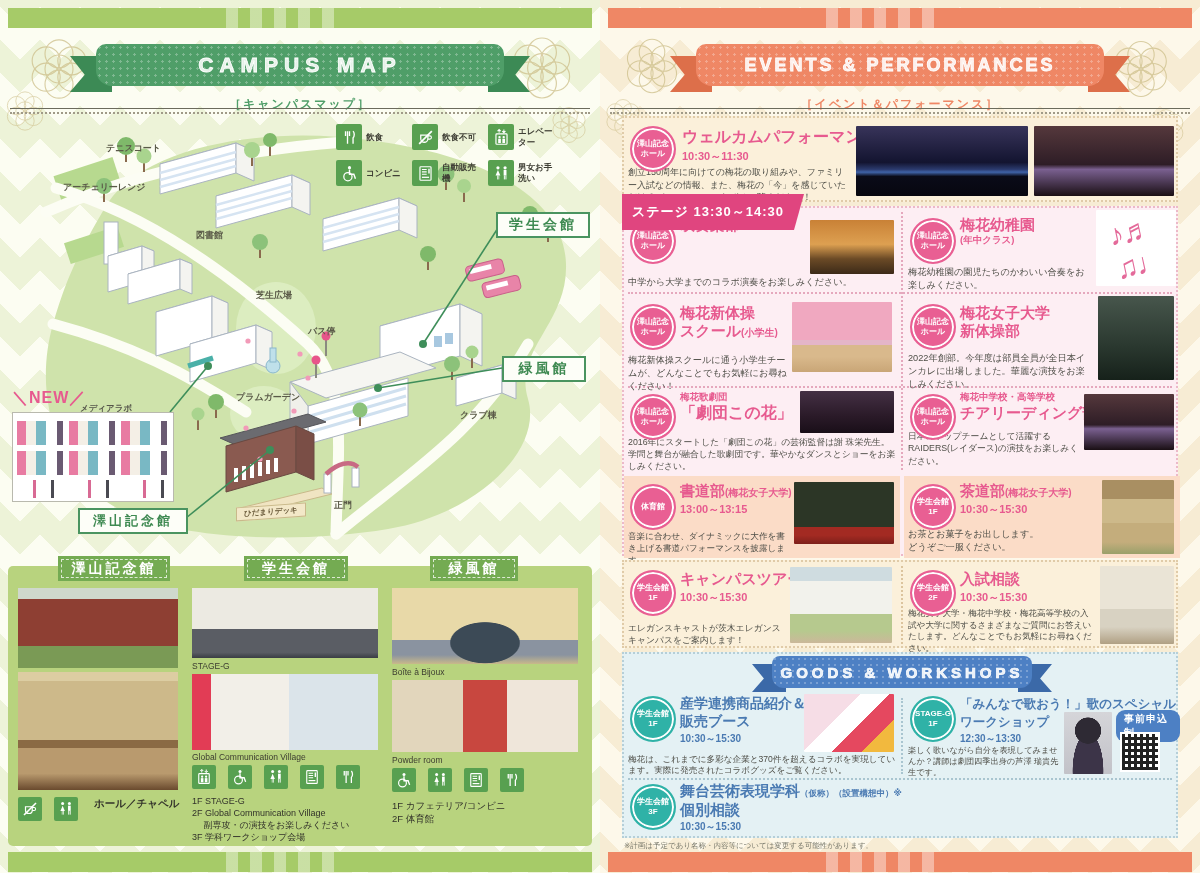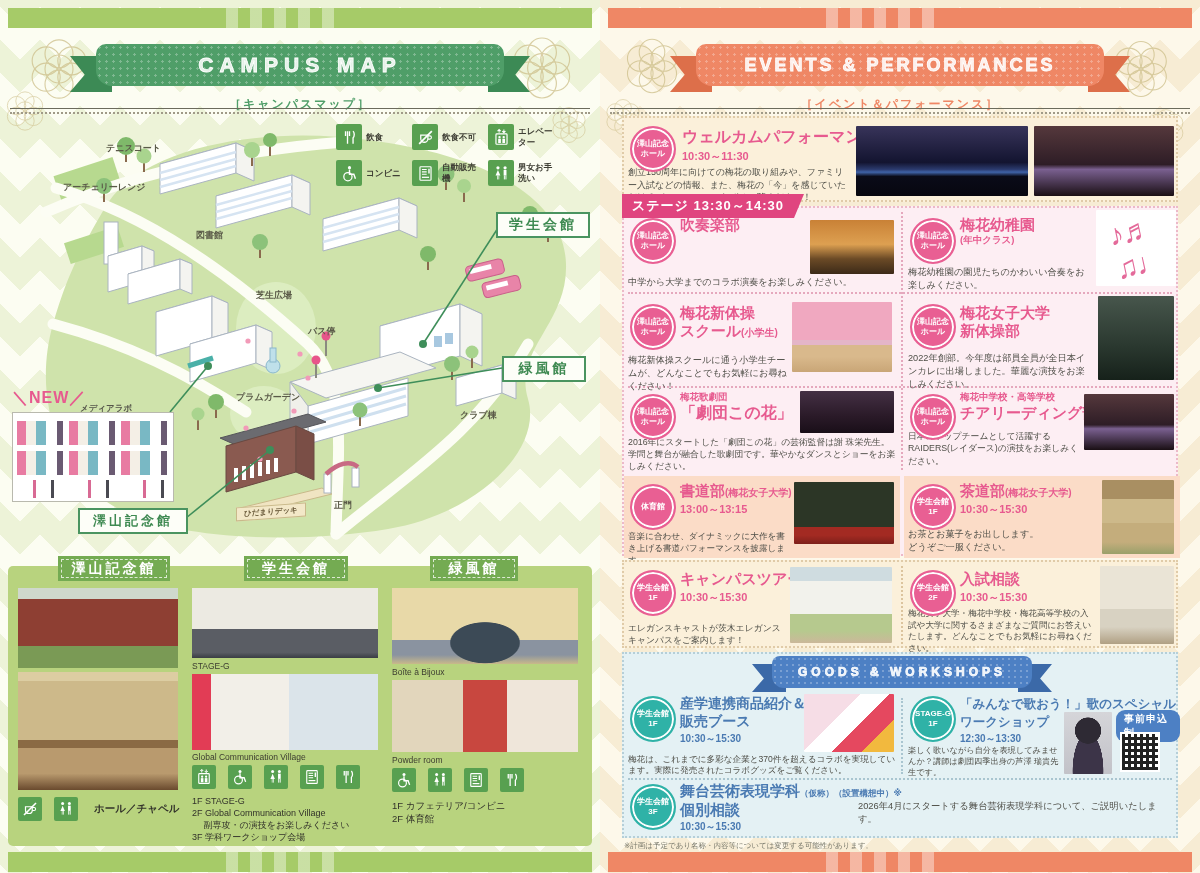--- a/index.html
+++ b/index.html
@@ -57,51 +57,51 @@
  background:repeating-linear-gradient(90deg,transparent 0 16px,#d86a94 16px 19px,transparent 19px 34px,#4a4a52 34px 37px,transparent 37px 55px)}
 .deck{position:absolute;left:236px;top:505px;background:#f3e8c8;border:1px solid #c9b98a;color:#6a5a3a;
  font-size:7.5px;padding:1px 7px;transform:skewY(-4deg);font-weight:bold}
 
 #bPanel{position:absolute;left:8px;top:566px;width:584px;height:280px;background:#b8d37e;border-radius:5px}
 .bHead{position:absolute;top:556px;height:25px;background:#74ab52;color:#fff;font-weight:bold;font-size:14px;
  letter-spacing:3px;display:flex;align-items:center;justify-content:center;outline:1px dashed rgba(255,255,255,.75);outline-offset:-4px}
 .photo{position:absolute}
 .cap{position:absolute;font-size:8.5px;color:#3c3c30}
 .floors{position:absolute;font-size:9px;line-height:1.32;color:#32322a}
-.irow{position:absolute;display:flex;gap:12px;align-items:center}
+.irow{position:absolute;display:flex;gap:12px;align-items:flex-start}
 .irow .ftxt{font-size:10.5px;color:#32322a;margin-left:4px;font-weight:bold}
 
 .badge{position:absolute;width:46px;height:46px;border-radius:50%;display:flex;flex-direction:column;align-items:center;
  justify-content:center;color:#fff;font-size:8px;line-height:1.2;text-align:center;font-weight:bold;z-index:3}
 .badge.pink{background:#e95f93;border:2.5px solid #e95f93;box-shadow:inset 0 0 0 2px #fff}
 .badge.teal{background:#2fb2a7;border:2.5px solid #2fb2a7;box-shadow:inset 0 0 0 2px #fff}
 .sect{position:absolute}
 .ev{position:absolute}
 .ev .head{margin-left:56px;padding-top:8px}
 .t{color:#e75a8f;font-weight:bold;font-size:15px;line-height:1.18}
 .pre{white-space:pre-line}
 .subt{color:#e75a8f;font-weight:bold;font-size:9.5px;line-height:1.3}
 .pret{color:#e75a8f;font-weight:bold;font-size:9.5px}
 .time{color:#e75a8f;font-size:11px;margin-top:2px;font-weight:bold}
 .desc{position:absolute;left:4px;font-size:9.2px;line-height:1.4;color:#4f4f48}
 .blue .t,.blue .time,.blue .subt,.blue .pret{color:#4a7ab2}
 .photoR{position:absolute;border-radius:1px}
 .dotH{position:absolute;border-top:2px dotted #e5a8bd;left:4px;right:4px}
 .dotV{position:absolute;border-left:2px dotted #e5a8bd;top:4px}
-.banner{position:absolute;left:22px;top:194px;width:182px;height:24px;background:#e0457f;color:#fff;font-weight:bold;
+.banner{position:absolute;left:22px;top:194px;width:182px;height:36px;background:#e0457f;color:#fff;font-weight:bold;
  font-size:13px;display:flex;align-items:center;padding-left:10px;letter-spacing:1px;z-index:4;
  clip-path:polygon(0 0,100% 0,calc(100% - 10px) 100%,0 100%)}
 .goodsRibbon{position:absolute;left:128px;top:2px;width:300px;height:36px}
 .goodsRibbon .tail{position:absolute;top:8px;width:34px;height:28px;background:#3b69a8}
 .goodsRibbon .tail.l{left:0;clip-path:polygon(0 0,100% 0,100% 100%,0 100%,35% 52%)}
 .goodsRibbon .tail.r{right:0;clip-path:polygon(0 0,100% 0,65% 52%,100% 100%,0 100%)}
 .goodsRibbon .bar2{position:absolute;left:20px;right:20px;top:0;height:32px;background:#4d80c4;border-radius:8px 8px 12px 12px;
  display:flex;align-items:center;justify-content:center;
  background-image:radial-gradient(rgba(255,255,255,.25) 1px,transparent 1.3px);background-size:6px 6px}
-.goodsRibbon .gt{font-size:12px;letter-spacing:4px;font-weight:bold;color:rgba(255,255,255,.88);-webkit-text-stroke:.7px #fff}
+.goodsRibbon .gt{font-size:15px;letter-spacing:4px;font-weight:bold;color:rgba(255,255,255,.88);-webkit-text-stroke:.7px #fff}
 .pill{position:absolute;background:#4d80c4;color:#fff;font-size:10px;font-weight:bold;border-radius:9px;
  padding:2px 8px;letter-spacing:1px}
 .qr{position:absolute;background:#fff;border:2px solid #fff;
  background-image:repeating-linear-gradient(0deg,#222 0 3px,transparent 3px 6px),repeating-linear-gradient(90deg,#222 0 3px,#fff 3px 6px)}
 .note{position:absolute;left:24px;top:841px;font-size:7.5px;color:#77776a}
 
 .ph-stage{background:linear-gradient(180deg,#38345a 0%,#131430 52%,#2b3a6e 62%,#3f63a8 66%,#0a0b18 72%,#07070f 100%)}
 .ph-cheer{background:linear-gradient(180deg,#55383c 0%,#2e1d26 55%,#7a6090 62%,#1a0f14 100%)}
 .ph-brass{background:linear-gradient(180deg,#c98136 0%,#dda051 45%,#6b4a26 72%,#3c2a18 100%)}
 .ph-kidsgym{background:linear-gradient(180deg,#f0a8c0 0 55%,#e4b5c8 55% 62%,#d9b98c 62% 78%,#c9a677 100%)}
@@ -771,18 +771,17 @@
     <div class="ev blue" style="left:0;top:128px;width:556px;height:56px">
       <div class="badge teal" style="left:6px;top:2px">
         <span>学生会館</span>
         <span>3F</span>
       </div>
       <div class="head" style="padding-top:0">
         <span class="t" style="font-size:15px">舞台芸術表現学科</span><span class="subt" style="font-size:8.5px">（仮称）（設置構想中）※</span>
         <div class="subt" style="font-size:15px">個別相談</div>
         <div class="time" style="font-size:10px;margin-top:0">10:30～15:30</div>
       </div>
-      <div class="desc" style="left:234px;top:18px;width:316px;font-size:9.3px">2026年4月にスタートする舞台芸術表現学科について、ご説明いたします。</div>
     </div>
   </div>
 
   <div class="note">※計画は予定であり名称・内容等については変更する可能性があります。</div>
 </div>
 
 </body></html>

